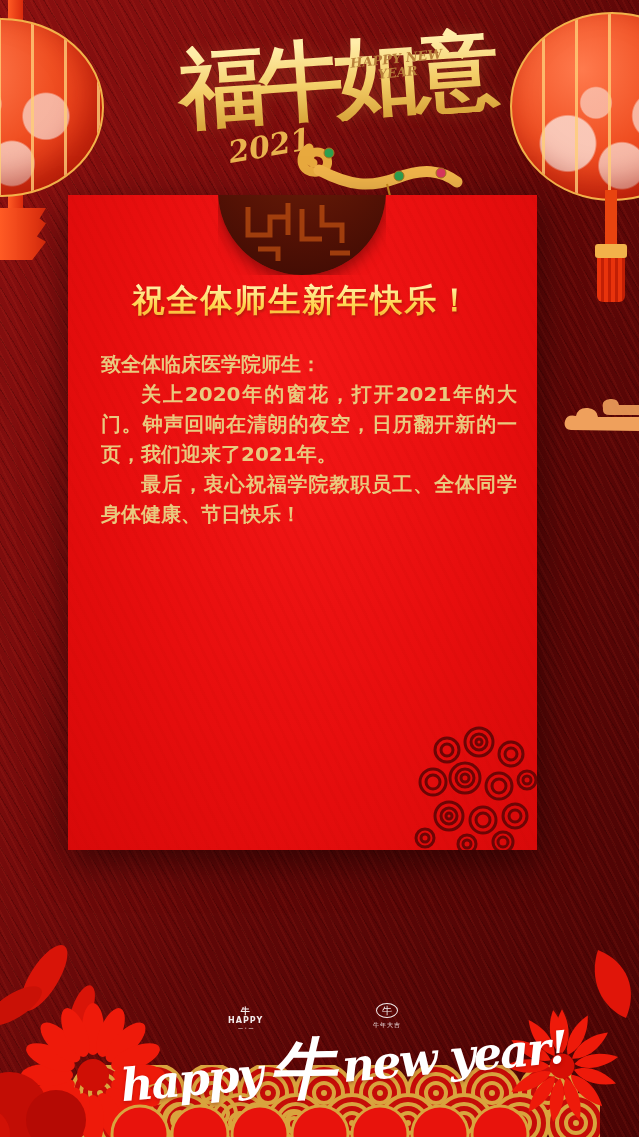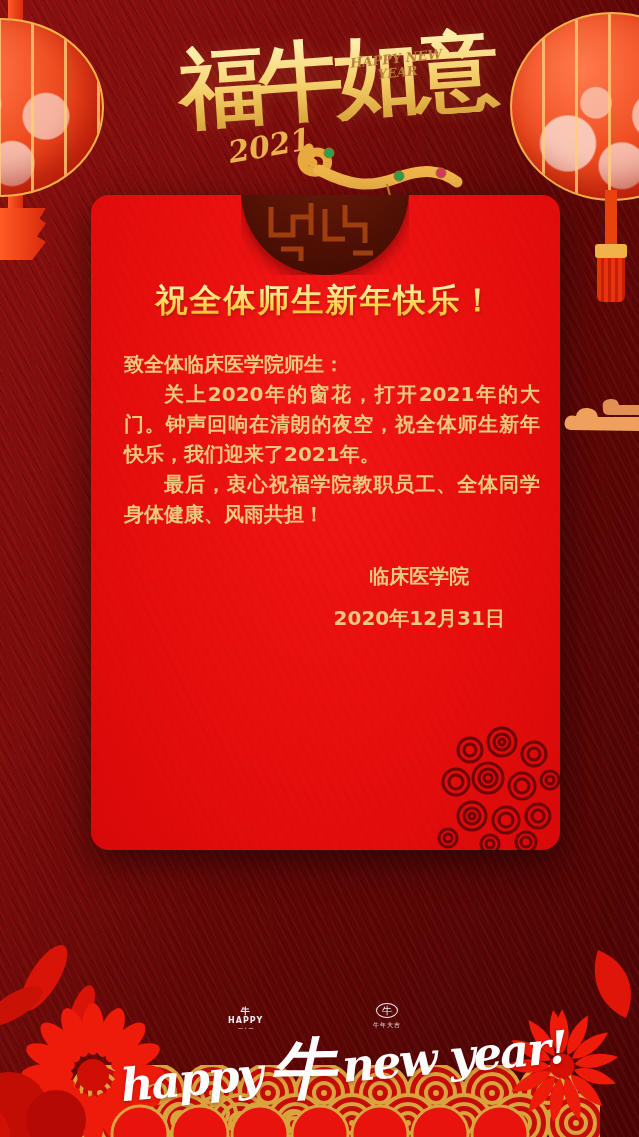--- a/index.html
+++ b/index.html
@@ -42,25 +42,25 @@
     -webkit-background-clip:text;background-clip:text;color:transparent;
     text-shadow:0 0 18px rgba(255,210,110,.15);}
   .hny-script{position:absolute;left:222px;top:34px;width:110px;text-align:center;
     font-family:"DejaVu Serif","Liberation Serif",serif;font-style:italic;font-weight:bold;
     font-size:13px;line-height:1.1;color:#b9803c;transform:rotate(-6deg);}
   .year2021{position:absolute;left:108px;top:110px;
     font-family:"DejaVu Serif","Liberation Serif",serif;font-style:italic;font-weight:bold;
     font-size:30px;color:#e9b24e;transform:rotate(-10deg);}
   .ruyi{position:absolute;left:175px;top:108px;}
   
-  .card{position:absolute;left:91px;top:195px;width:469px;height:655px;
+  .card{position:absolute;left:68px;top:195px;width:469px;height:655px;
     background:
       repeating-linear-gradient(64deg, rgba(190,10,5,.10) 0 3px, rgba(0,0,0,0) 3px 9px),
       radial-gradient(ellipse at 50% 28%,#f41717 0%,#e80e0e 55%,#d80909 100%);
-    box-shadow:0 12px 34px rgba(20,0,0,.55);border-radius:18px;}
+    box-shadow:0 12px 34px rgba(20,0,0,.55);}
   .medallion{position:absolute;left:150px;top:0;width:168px;height:80px;overflow:hidden;}
   .medallion .dome{position:absolute;left:0;top:-88px;width:168px;height:168px;border-radius:50%;
     background:radial-gradient(circle at 50% 20%,#6e2008 0%,#551205 55%,#3c0a03 100%);
     box-shadow:0 6px 14px rgba(60,0,0,.5);}
   .medallion svg{position:absolute;left:0;top:0;}
   .swirls{position:absolute;right:0;bottom:0;}
   .card-title{margin:84px 20px 0 20px;text-align:center;font-size:32px;font-weight:bold;
     letter-spacing:2px;
     background:linear-gradient(180deg,#fff1a8 15%,#ffd44d 60%,#f2a92e 100%);
     -webkit-background-clip:text;background-clip:text;color:transparent;
@@ -174,28 +174,24 @@
           <circle cx="60" cy="124" r="4"></circle>
         <circle cx="96" cy="122" r="10"></circle>
           <circle cx="96" cy="122" r="5"></circle>
       </g>
     </svg>
 
     <h1 class="card-title">祝全体师生新年快乐！</h1>
 
     <div class="letter-body">
       <p>致全体临床医学院师生：</p>
-      <p class="indent">关上2020年的窗花，打开2021年的大门。钟声回响在清朗的夜空，祝全体师生新年快乐，我们迎来了2021年。</p>
-      <p class="indent">最后，衷心祝福学院教职员工、全体同学身体健康、风雨共担！</p>
-    </div>
-
-    <div class="sigblock">
-      <div>临床医学院</div>
-      <div>2020年12月31日</div>
-    </div>
+      <p class="indent">关上2020年的窗花，打开2021年的大门。钟声回响在清朗的夜空，日历翻开新的一页，我们迎来了2021年。</p>
+      <p class="indent">最后，衷心祝福学院教职员工、全体同学身体健康、节日快乐！</p>
+    </div>
+
   </div>
 
   <svg class="cloud-right" width="100" height="52" viewBox="0 0 100 52">
     <path d="M10 40 q-8 -1 -6 -9 q2 -7 11 -5 q2 -9 12 -8 q9 1 10 9 l40 0 q9 0 9 7 q0 7 -9 7 z" fill="#efa05c"></path>
     <path d="M42 18 q-2 -8 7 -9 q8 -1 9 6 l28 0 q7 0 7 5 q0 5 -7 5 l-37 0 q-8 0 -7 -7 z" fill="#efa05c" opacity=".9"></path>
   </svg>
 
   <div class="bottom-decor">
 
     <svg style="left:60px;top:125px;" width="540" height="72" viewBox="0 0 540 72">

